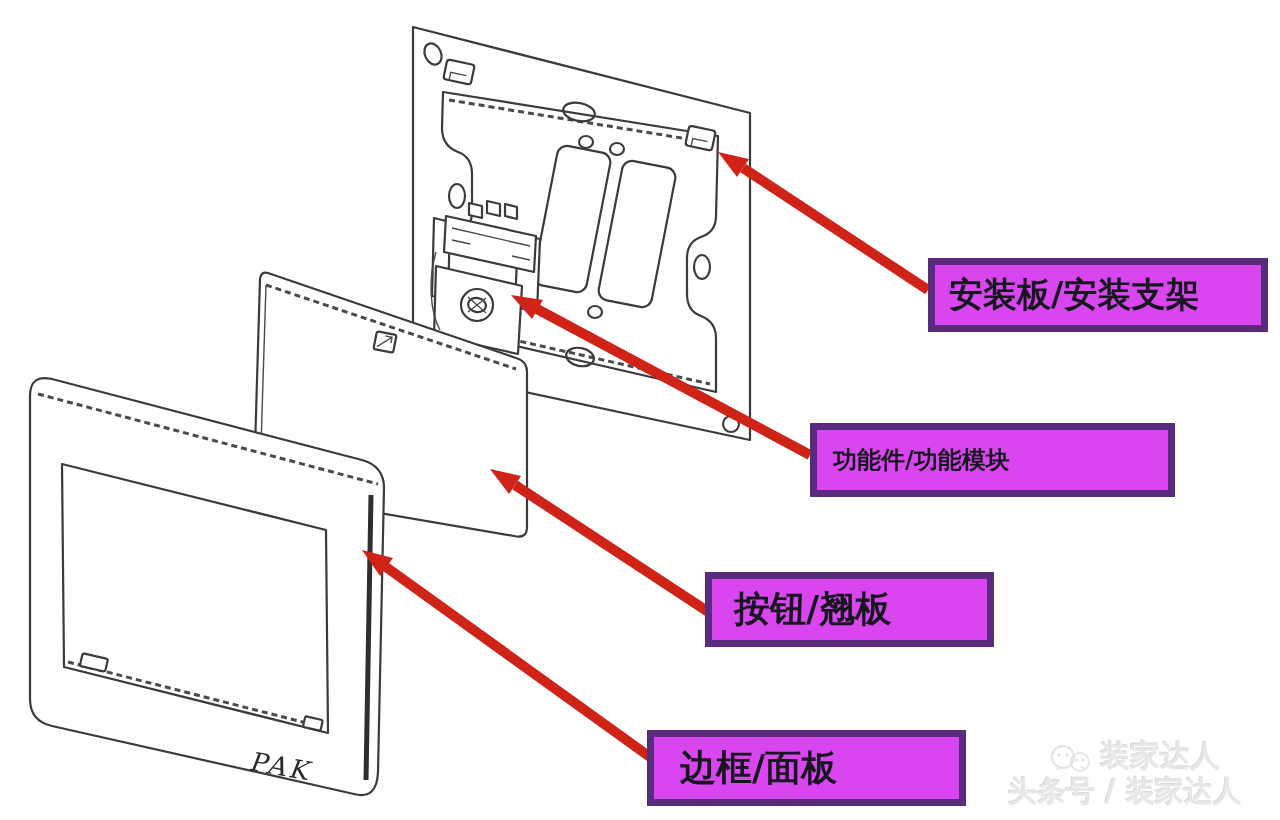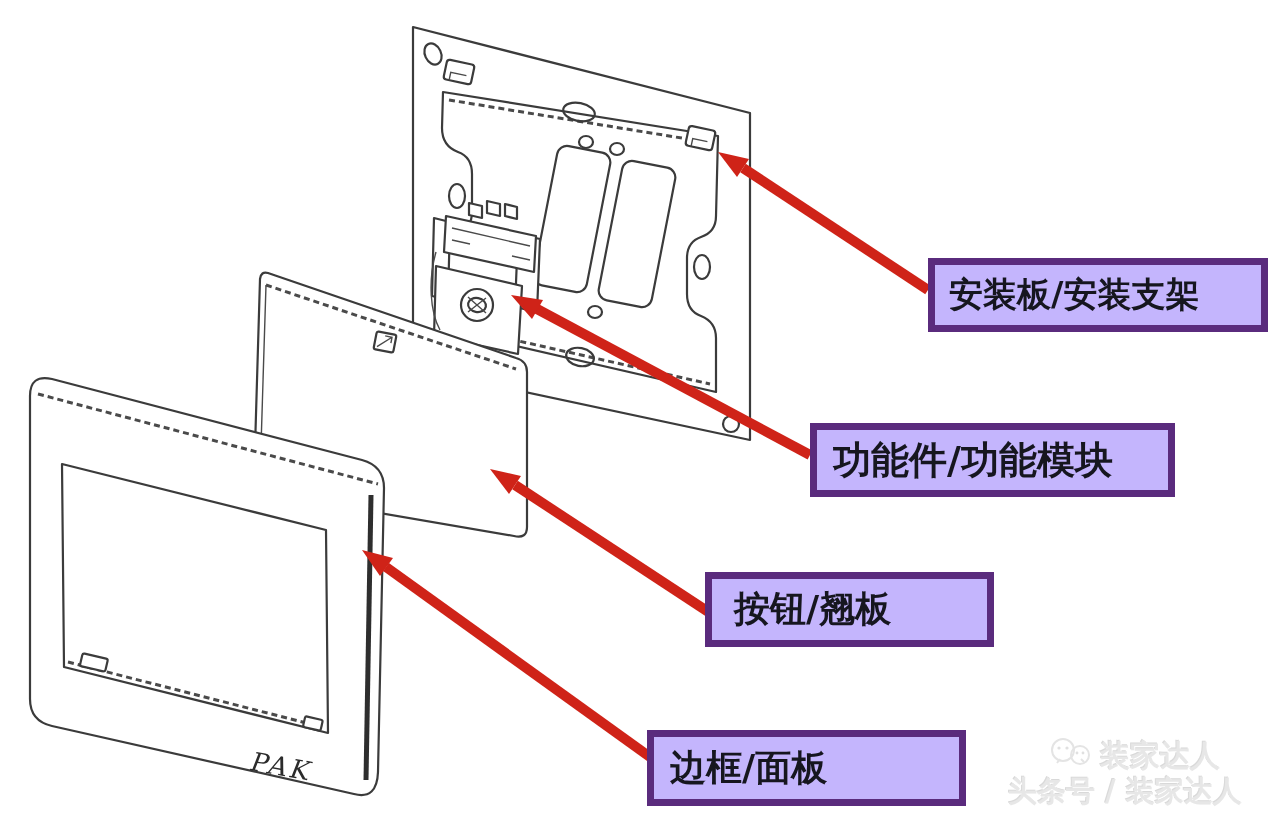--- a/index.html
+++ b/index.html
@@ -6,34 +6,34 @@
   #stage{
     position:relative;width:1280px;height:820px;background:#ffffff;overflow:hidden;
     font-family:"Liberation Sans",sans-serif;
   }
   #artwork{position:absolute;left:0;top:0;width:1280px;height:820px;}
   .ln{stroke:#3b3b3b;stroke-width:2.2;stroke-linejoin:round;stroke-linecap:round;fill:none;}
   .wf{fill:#ffffff;}
   .hatch{stroke:#4a4a4a;stroke-width:3;fill:none;stroke-dasharray:6 4;}
   .thin{stroke:#4a4a4a;stroke-width:1.4;fill:none;}
   .label-box{
-    position:absolute;box-sizing:border-box;border:7px solid #5a2b7d;background:#c4b5fd;
+    position:absolute;box-sizing:border-box;border:7px solid #5a2b7d;background:#d946ef;
     display:flex;align-items:center;color:#16161f;font-weight:bold;
     font-family:"DejaVu Serif","Liberation Serif",serif;white-space:nowrap;
   }
   .pak-text{
     font-family:"DejaVu Serif","Liberation Serif",serif;font-style:italic;
     font-size:26px;fill:#2b2b2b;letter-spacing:3px;
   }
   .wm{
     position:absolute;color:#e7e7e7;font-weight:bold;white-space:nowrap;
     font-family:"DejaVu Serif","Liberation Serif",serif;
     text-shadow:1px 1px 0 #ffffff,-1px -1px 0 #d9d9d9;
   }
-  .wm-row{display:flex;align-items:flex-start;gap:6px;}
+  .wm-row{display:flex;align-items:flex-end;gap:6px;}
 </style>
 </head>
 <body>
 
 <div id="stage">
 
   <svg id="artwork" viewBox="0 0 1280 820" xmlns="http://www.w3.org/2000/svg">
 
     <g>
       <path class="ln wf" d="M413 27 L750 113 L750 440 L413 368 Z"></path>
@@ -121,25 +121,25 @@
       </g>
       <g>
         <line x1="650" y1="757" x2="386" y2="567" stroke="#cf2318" stroke-width="10"></line>
         <polygon points="362,550 393,558 380,576"></polygon>
       </g>
     </g>
   </svg>
 
   <div class="label-box" style="left:928px;top:258px;width:340px;height:74px;padding-left:14px;font-size:34px;">安装板/安装支架</div>
 
-  <div class="label-box" style="left:810px;top:423px;width:365px;height:74px;padding-left:16px;font-size:38px;">功能件/功能模块</div>
+  <div class="label-box" style="left:810px;top:423px;width:365px;height:74px;padding-left:16px;font-size:24px;">功能件/功能模块</div>
 
   <div class="label-box" style="left:705px;top:572px;width:289px;height:75px;padding-left:22px;font-size:36px;">按钮/翘板</div>
 
-  <div class="label-box" style="left:647px;top:730px;width:319px;height:76px;padding-left:16px;font-size:36px;">边框/面板</div>
+  <div class="label-box" style="left:647px;top:730px;width:319px;height:76px;padding-left:26px;font-size:36px;">边框/面板</div>
 
   <div class="wm wm-row" style="left:1048px;top:736px;font-size:30px;">
     <svg width="46" height="34" viewBox="0 0 46 34">
       <g fill="none" stroke="#e4e4e4" stroke-width="2">
         <circle cx="15" cy="14" r="11"></circle>
         <circle cx="32" cy="19" r="9"></circle>
         <path d="M9 27 L12 23 M36 26 L33 23"></path>
       </g>
       <g fill="#e0e0e0">
         <circle cx="11" cy="12" r="1.6"></circle>

